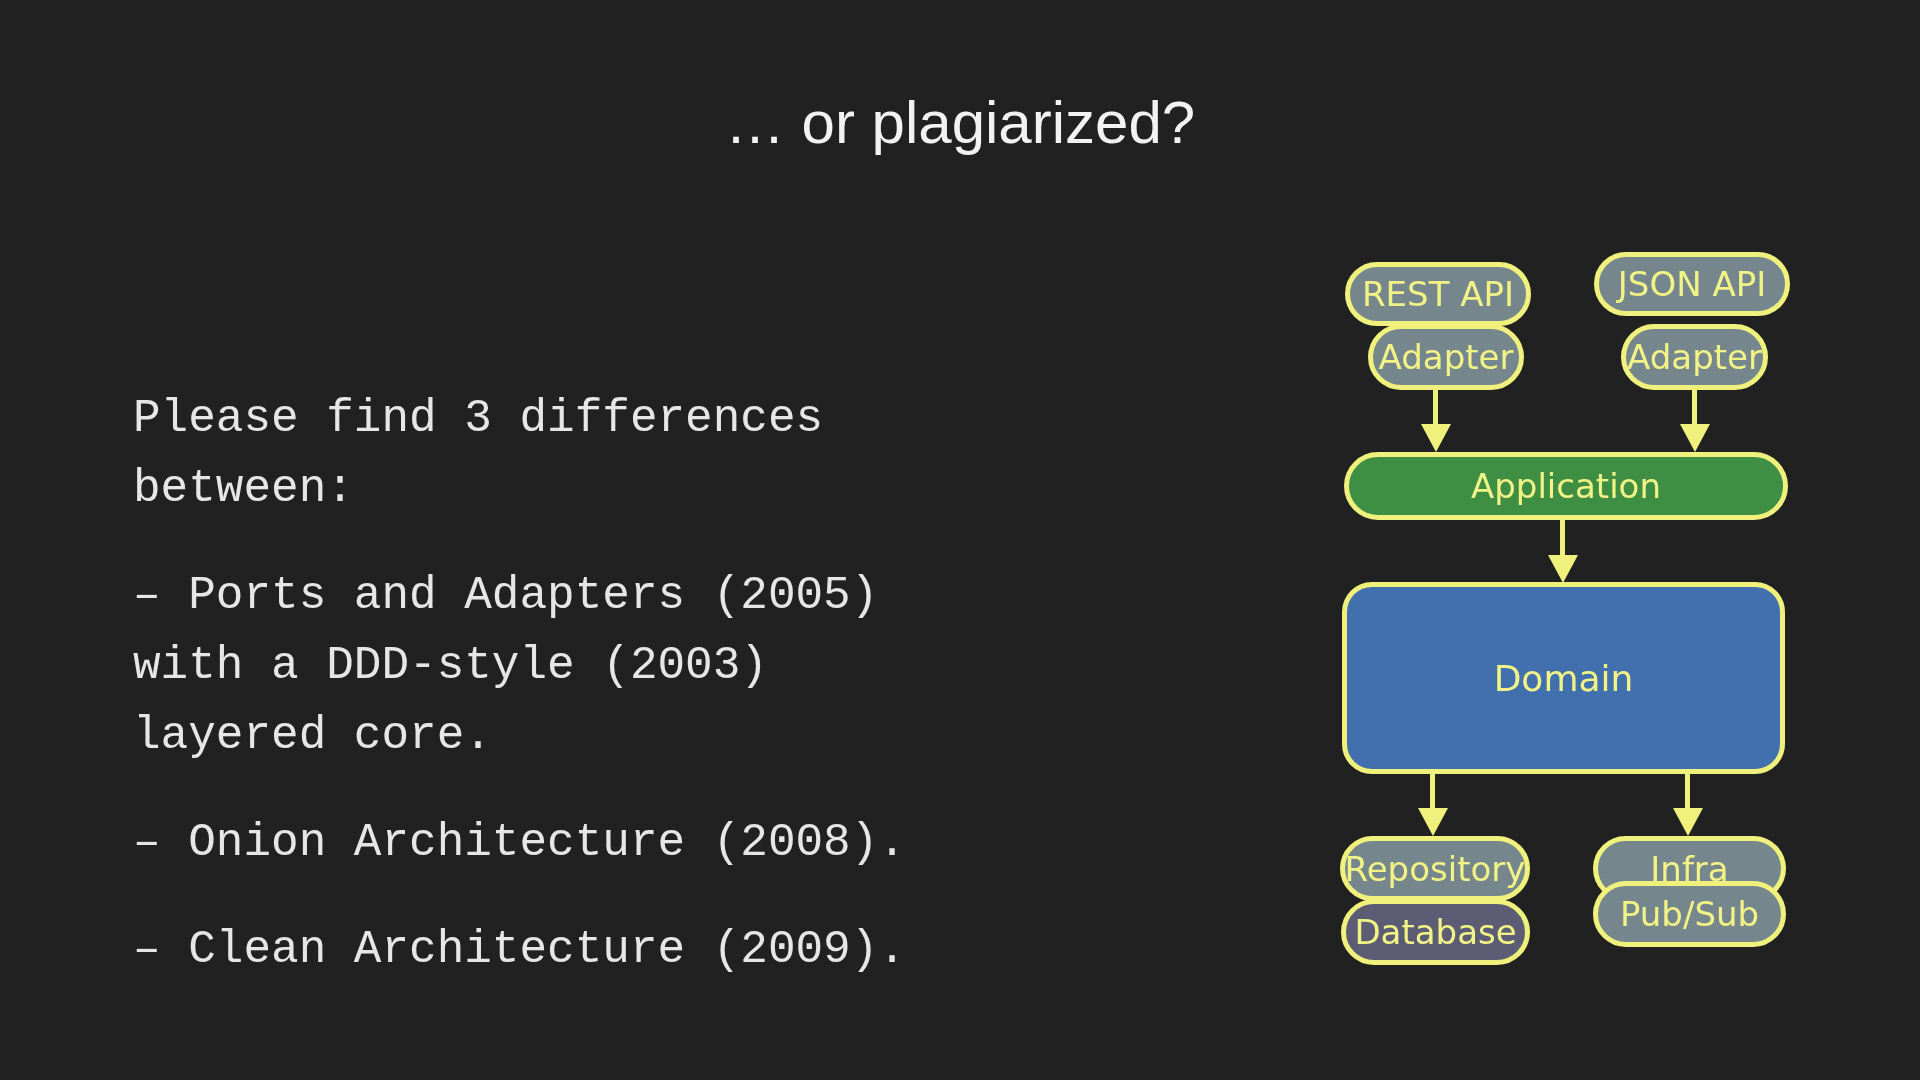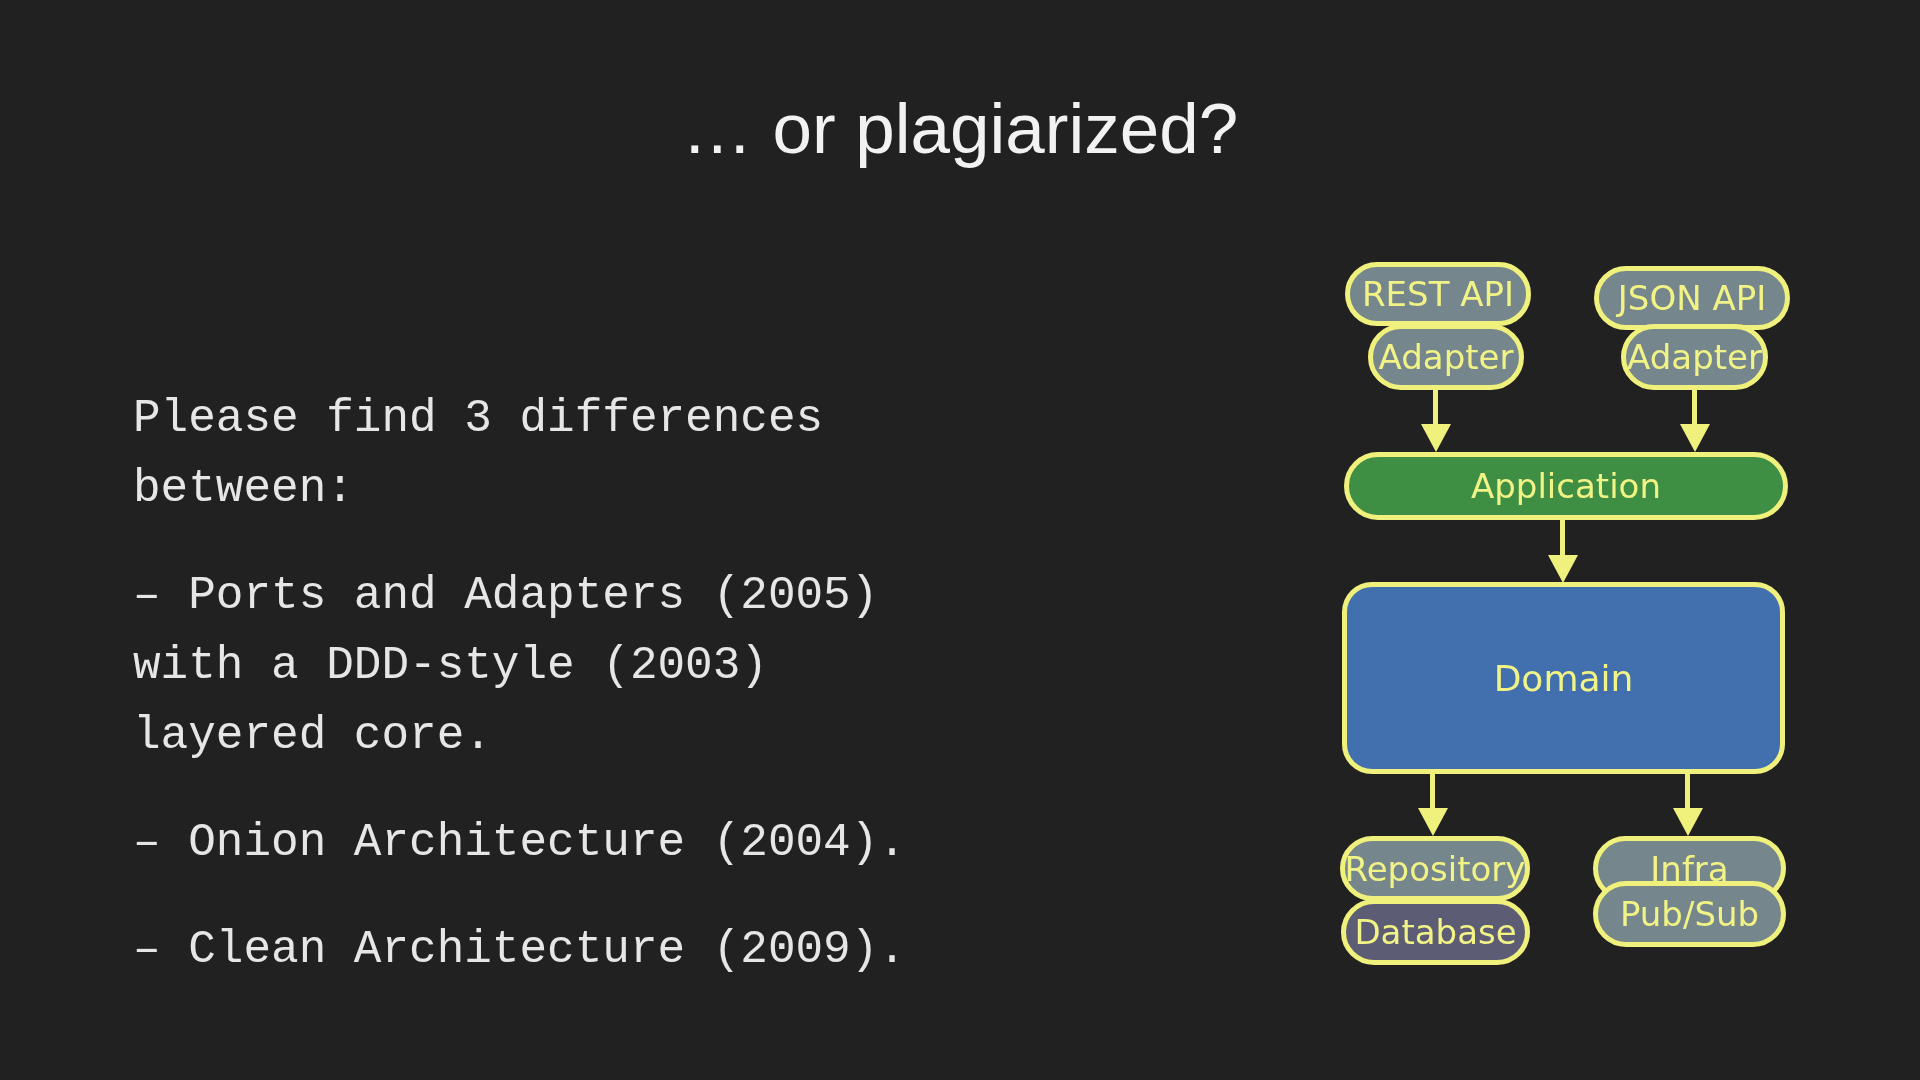--- a/index.html
+++ b/index.html
@@ -12,21 +12,21 @@
     font-family: "Liberation Sans", sans-serif;
   }
 
   
   .title {
     position: absolute;
     top: 88px;
     left: 0;
     width: 1920px;
     text-align: center;
-    font-size: 71px;
+    font-size: 60px;
     line-height: 1.15;
     color: #f2f2f2;
     letter-spacing: 0px;
   }
 
   
   .body-text {
     position: absolute;
     left: 133px;
     top: 384px;
@@ -48,21 +48,21 @@
     align-items: center;
     justify-content: center;
     font-family: "DejaVu Sans", sans-serif;
     font-size: 34px;
     white-space: nowrap;
   }
   .pill { border-radius: 34px; background: #75868c; }
 
   .node-rest-api   { left:1345px; top:262px; width:186px; height:64px; }
   .node-adapter-l  { left:1368px; top:324px; width:156px; height:66px; }
-  .node-json-api   { left:1594px; top:266px; width:196px; height:64px; }
+  .node-json-api   { left:1594px; top:252px; width:196px; height:64px; }
   .node-adapter-r  { left:1621px; top:324px; width:147px; height:66px; }
 
   .node-application {
     left:1344px; top:452px; width:444px; height:68px;
     border-radius: 36px; background:#3e8e43; font-size:34px;
   }
   .node-domain {
     left:1342px; top:582px; width:443px; height:192px;
     border-radius: 30px; background:#4270af; font-size:36px;
   }
@@ -99,21 +99,21 @@
 </head>
 <body>
 
 <div class="slide">
 
   <div class="title">… or plagiarized?</div>
 
   <div class="body-text">
     <p>Please find 3 differences between:</p>
     <p>– Ports and Adapters (2005) with a DDD-style (2003) layered core.</p>
-    <p>– Onion Architecture (2004).</p>
+    <p>– Onion Architecture (2008).</p>
     <p>– Clean Architecture (2009).</p>
   </div>
 
   <div class="node pill node-rest-api">
     <span>REST API</span>
   </div>
   <div class="node pill node-adapter-l">
     <span>Adapter</span>
   </div>
   <div class="node pill node-json-api">

